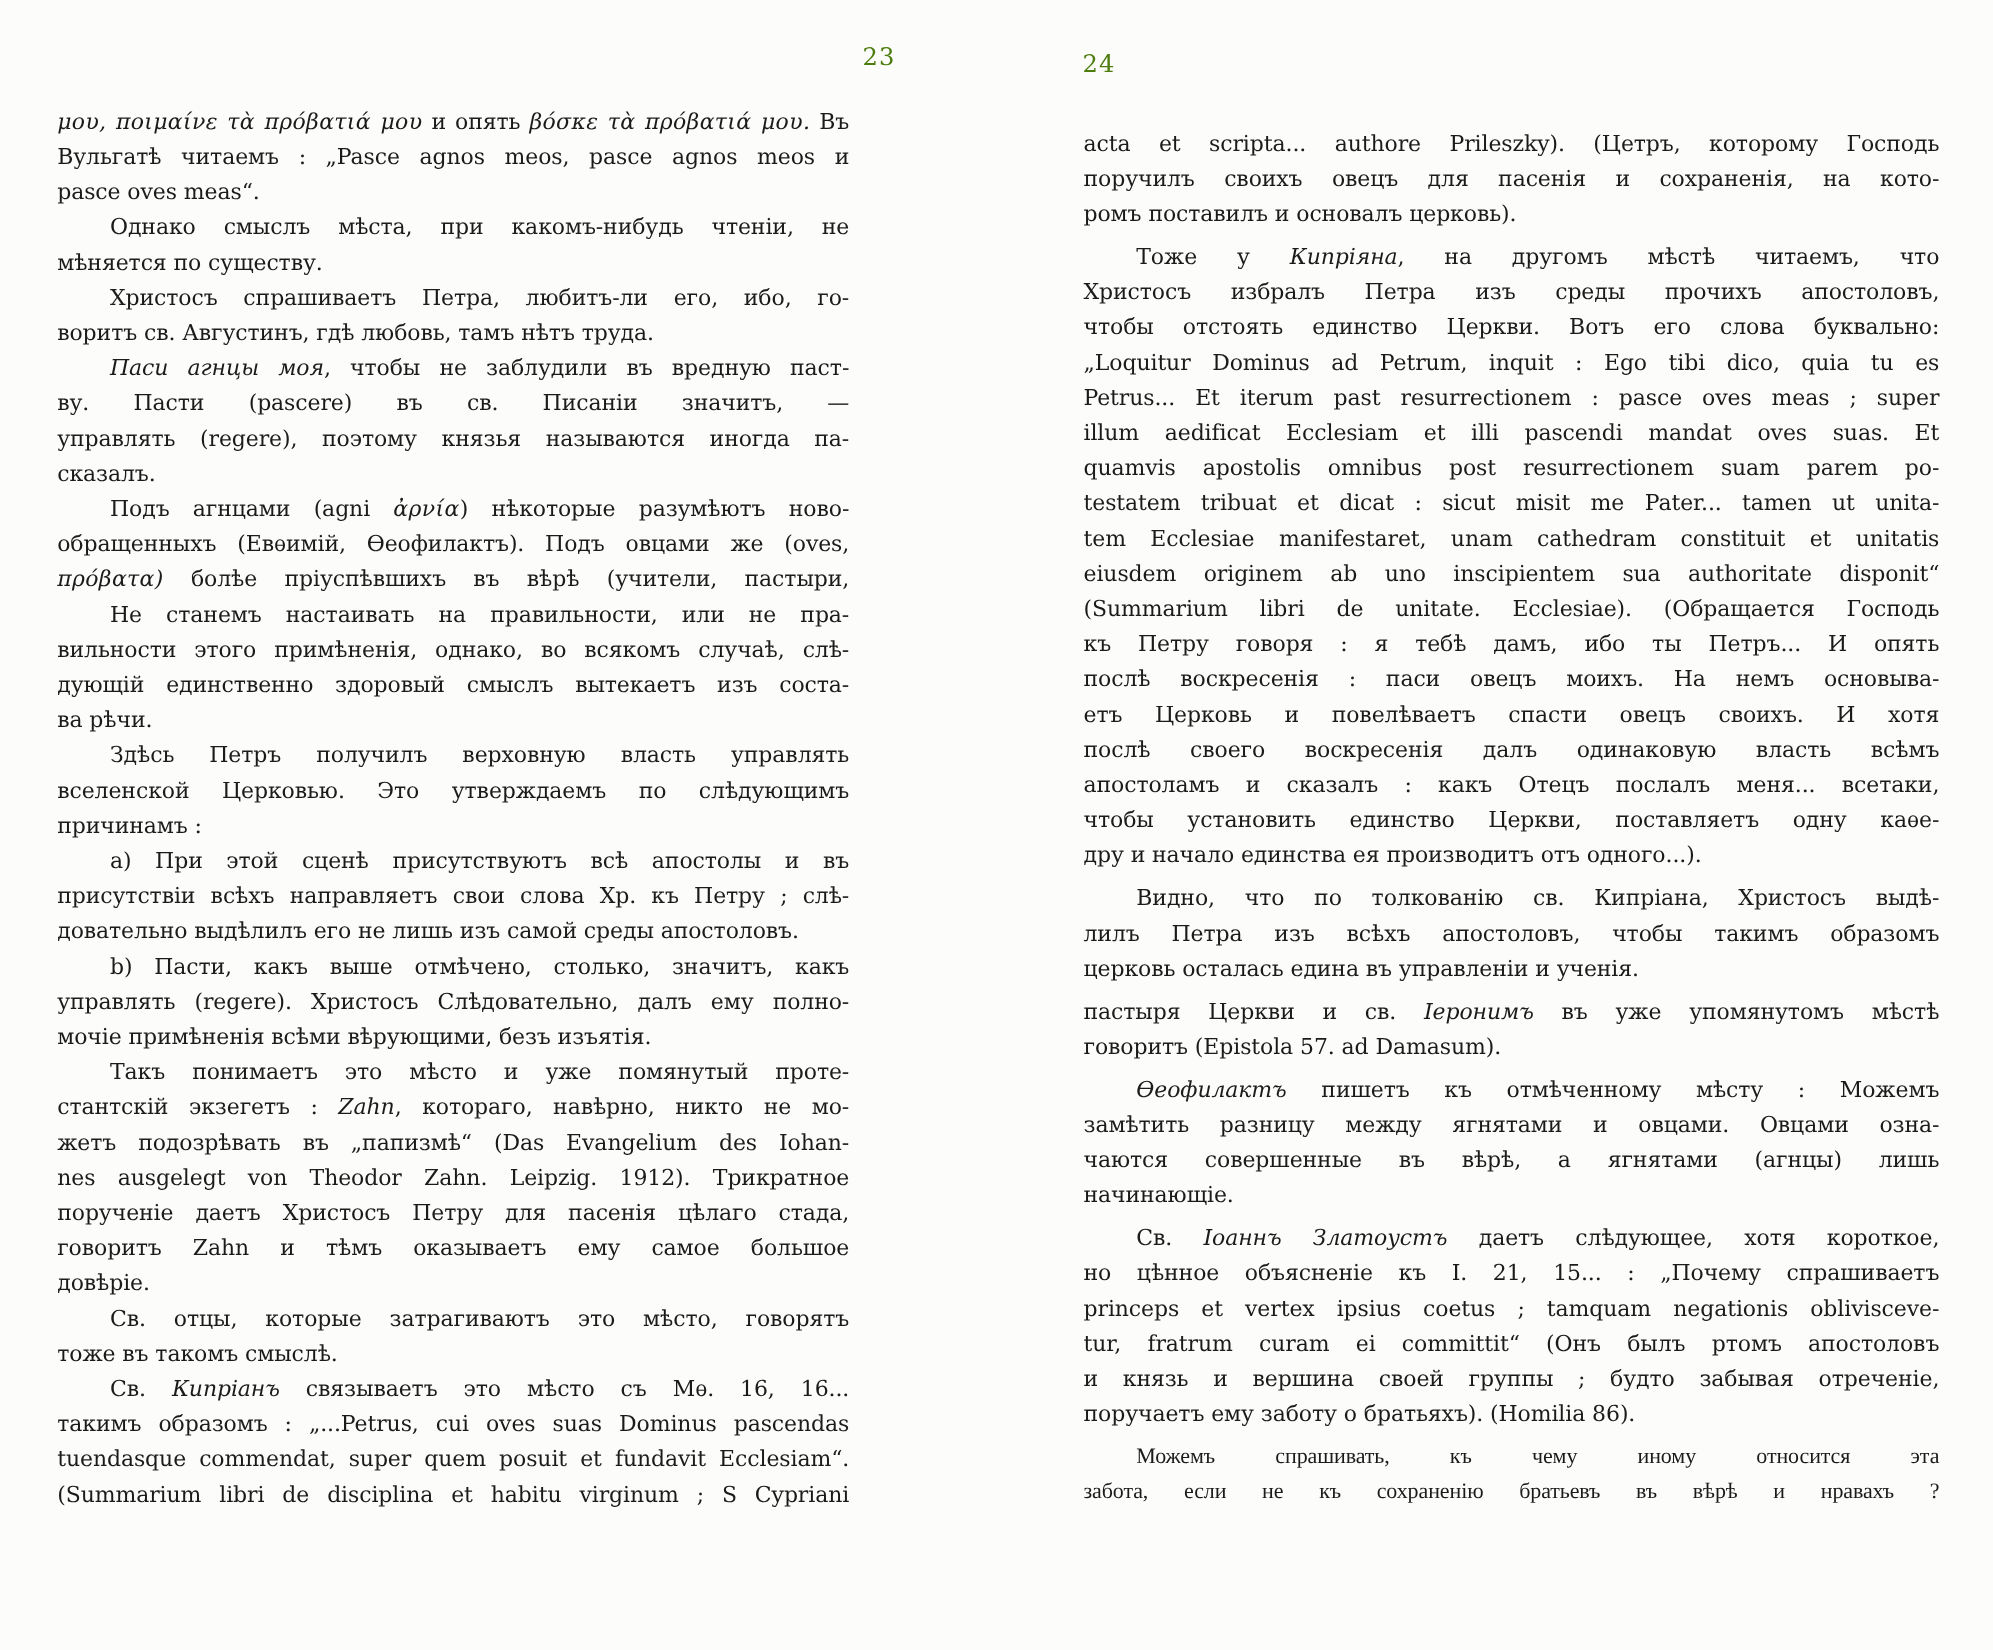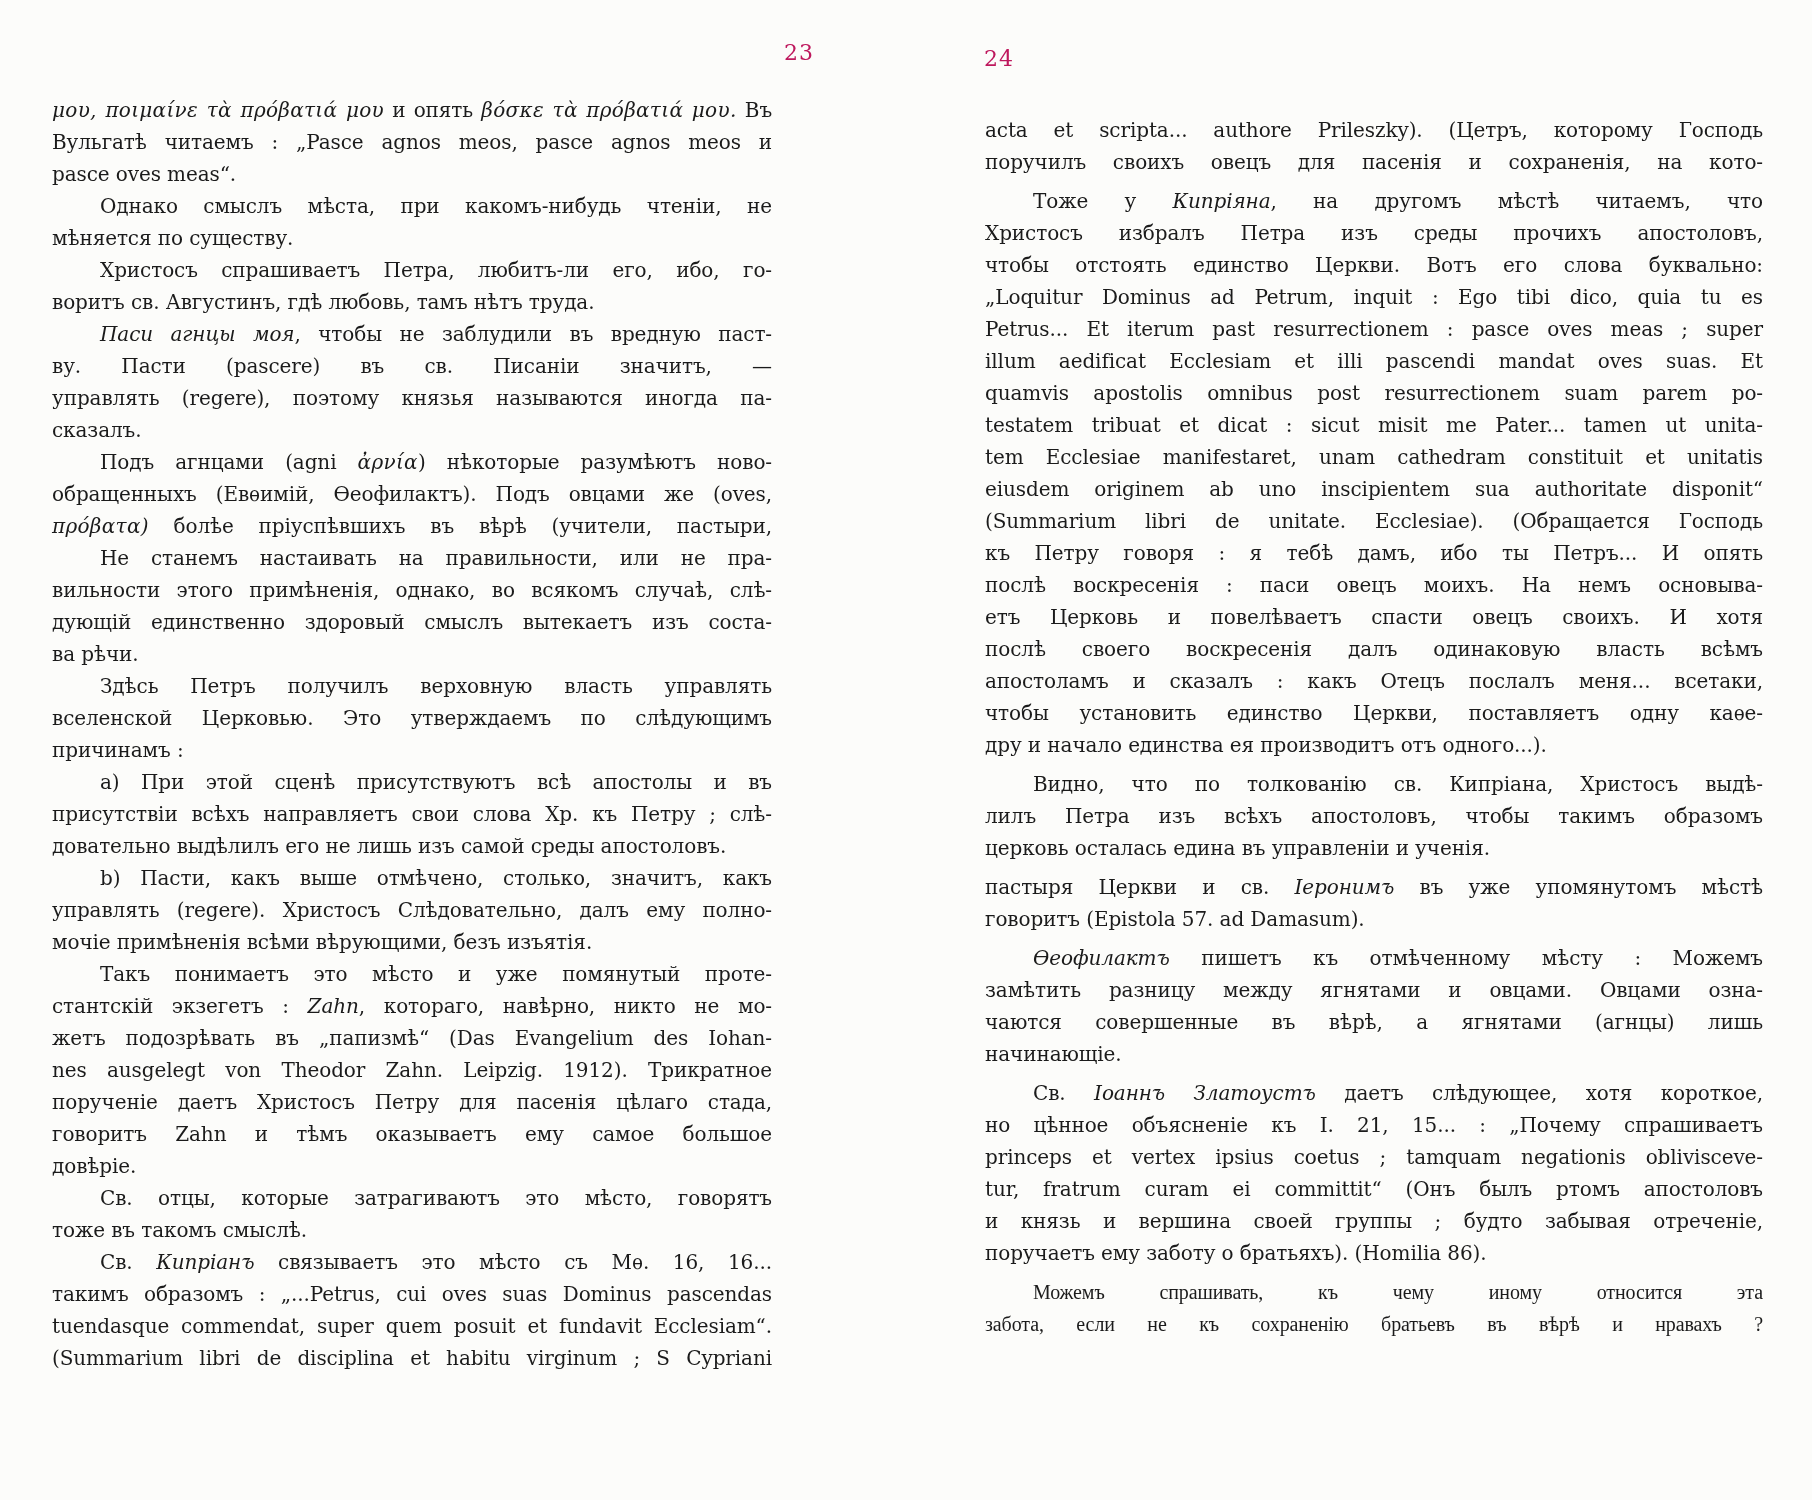--- a/index.html
+++ b/index.html
@@ -8,21 +8,21 @@
     width:1812px;height:1500px;
     background:#fcfcfa;
     font-family:"DejaVu Serif", serif;
     color:#1b1b1b;
     overflow:hidden;
   }
   .pagenum{
     position:absolute;
     font-size:22px;
     letter-spacing:1px;
-    color:#be185d;
+    color:#4d7c0f;
   }
   .pagenum-left{left:784px;top:40px;}
   .pagenum-right{left:984px;top:46px;}
   .col{
     position:absolute;
     font-size:20px;
     line-height:32px;
     letter-spacing:-0.1px;
   }
   .col-left{left:52px;top:94px;width:720px;}
@@ -110,20 +110,21 @@
         <div class="line first"><span>Св. </span><span class="it">Кипріанъ</span><span> связываетъ это мѣсто съ Мѳ. 16, 16...</span></div>
         <div class="line"><span>такимъ образомъ : „...Petrus, cui oves suas Dominus pascendas</span></div>
         <div class="line"><span>tuendasque commendat, super quem posuit et fundavit Ecclesiam“.</span></div>
         <div class="line"><span>(Summarium libri de disciplina et habitu virginum ; S Cypriani</span></div>
       </div>
     </div>
   <div class="col col-right">
       <div class="para">
         <div class="line first"><span>acta et scripta... authore Prileszky). (Цетръ, которому Господь</span></div>
         <div class="line"><span>поручилъ своихъ овецъ для пасенія и сохраненія, на кото-</span></div>
+        <div class="line last"><span>ромъ поставилъ и основалъ церковь).</span></div>
       </div>
       <div class="para indent">
         <div class="line first"><span>Тоже у </span><span class="it">Кипріяна</span><span>, на другомъ мѣстѣ читаемъ, что</span></div>
         <div class="line"><span>Христосъ избралъ Петра изъ среды прочихъ апостоловъ,</span></div>
         <div class="line"><span>чтобы отстоять единство Церкви. Вотъ его слова буквально:</span></div>
         <div class="line"><span>„Loquitur Dominus ad Petrum, inquit : Ego tibi dico, quia tu es</span></div>
         <div class="line"><span>Petrus... Et iterum past resurrectionem : pasce oves meas ; super</span></div>
         <div class="line"><span>illum aedificat Ecclesiam et illi pascendi mandat oves suas. Et</span></div>
         <div class="line"><span>quamvis apostolis omnibus post resurrectionem suam parem po-</span></div>
         <div class="line"><span>testatem tribuat et dicat : sicut misit me Pater... tamen ut unita-</span></div>

